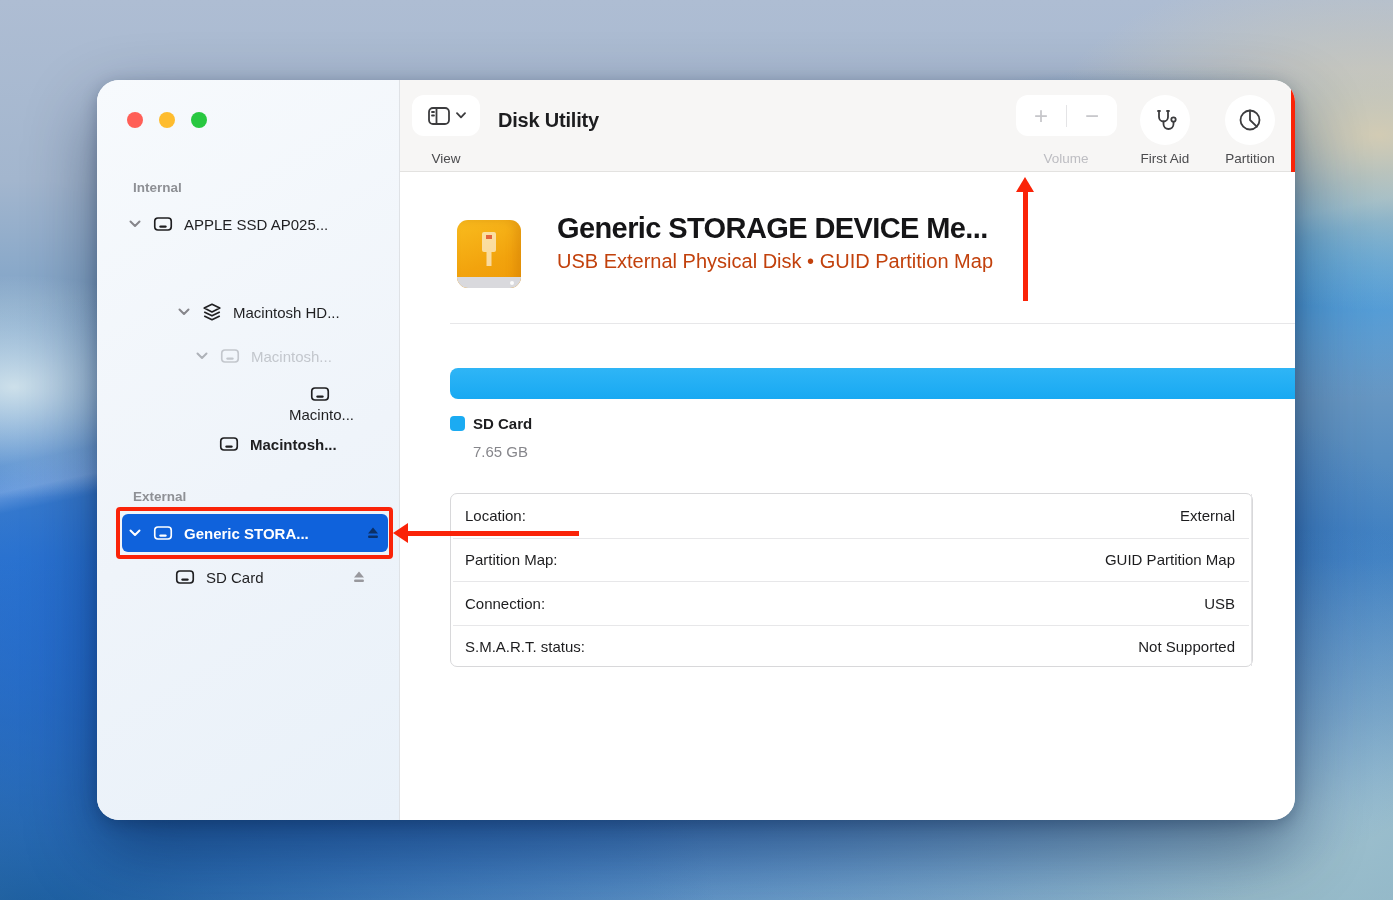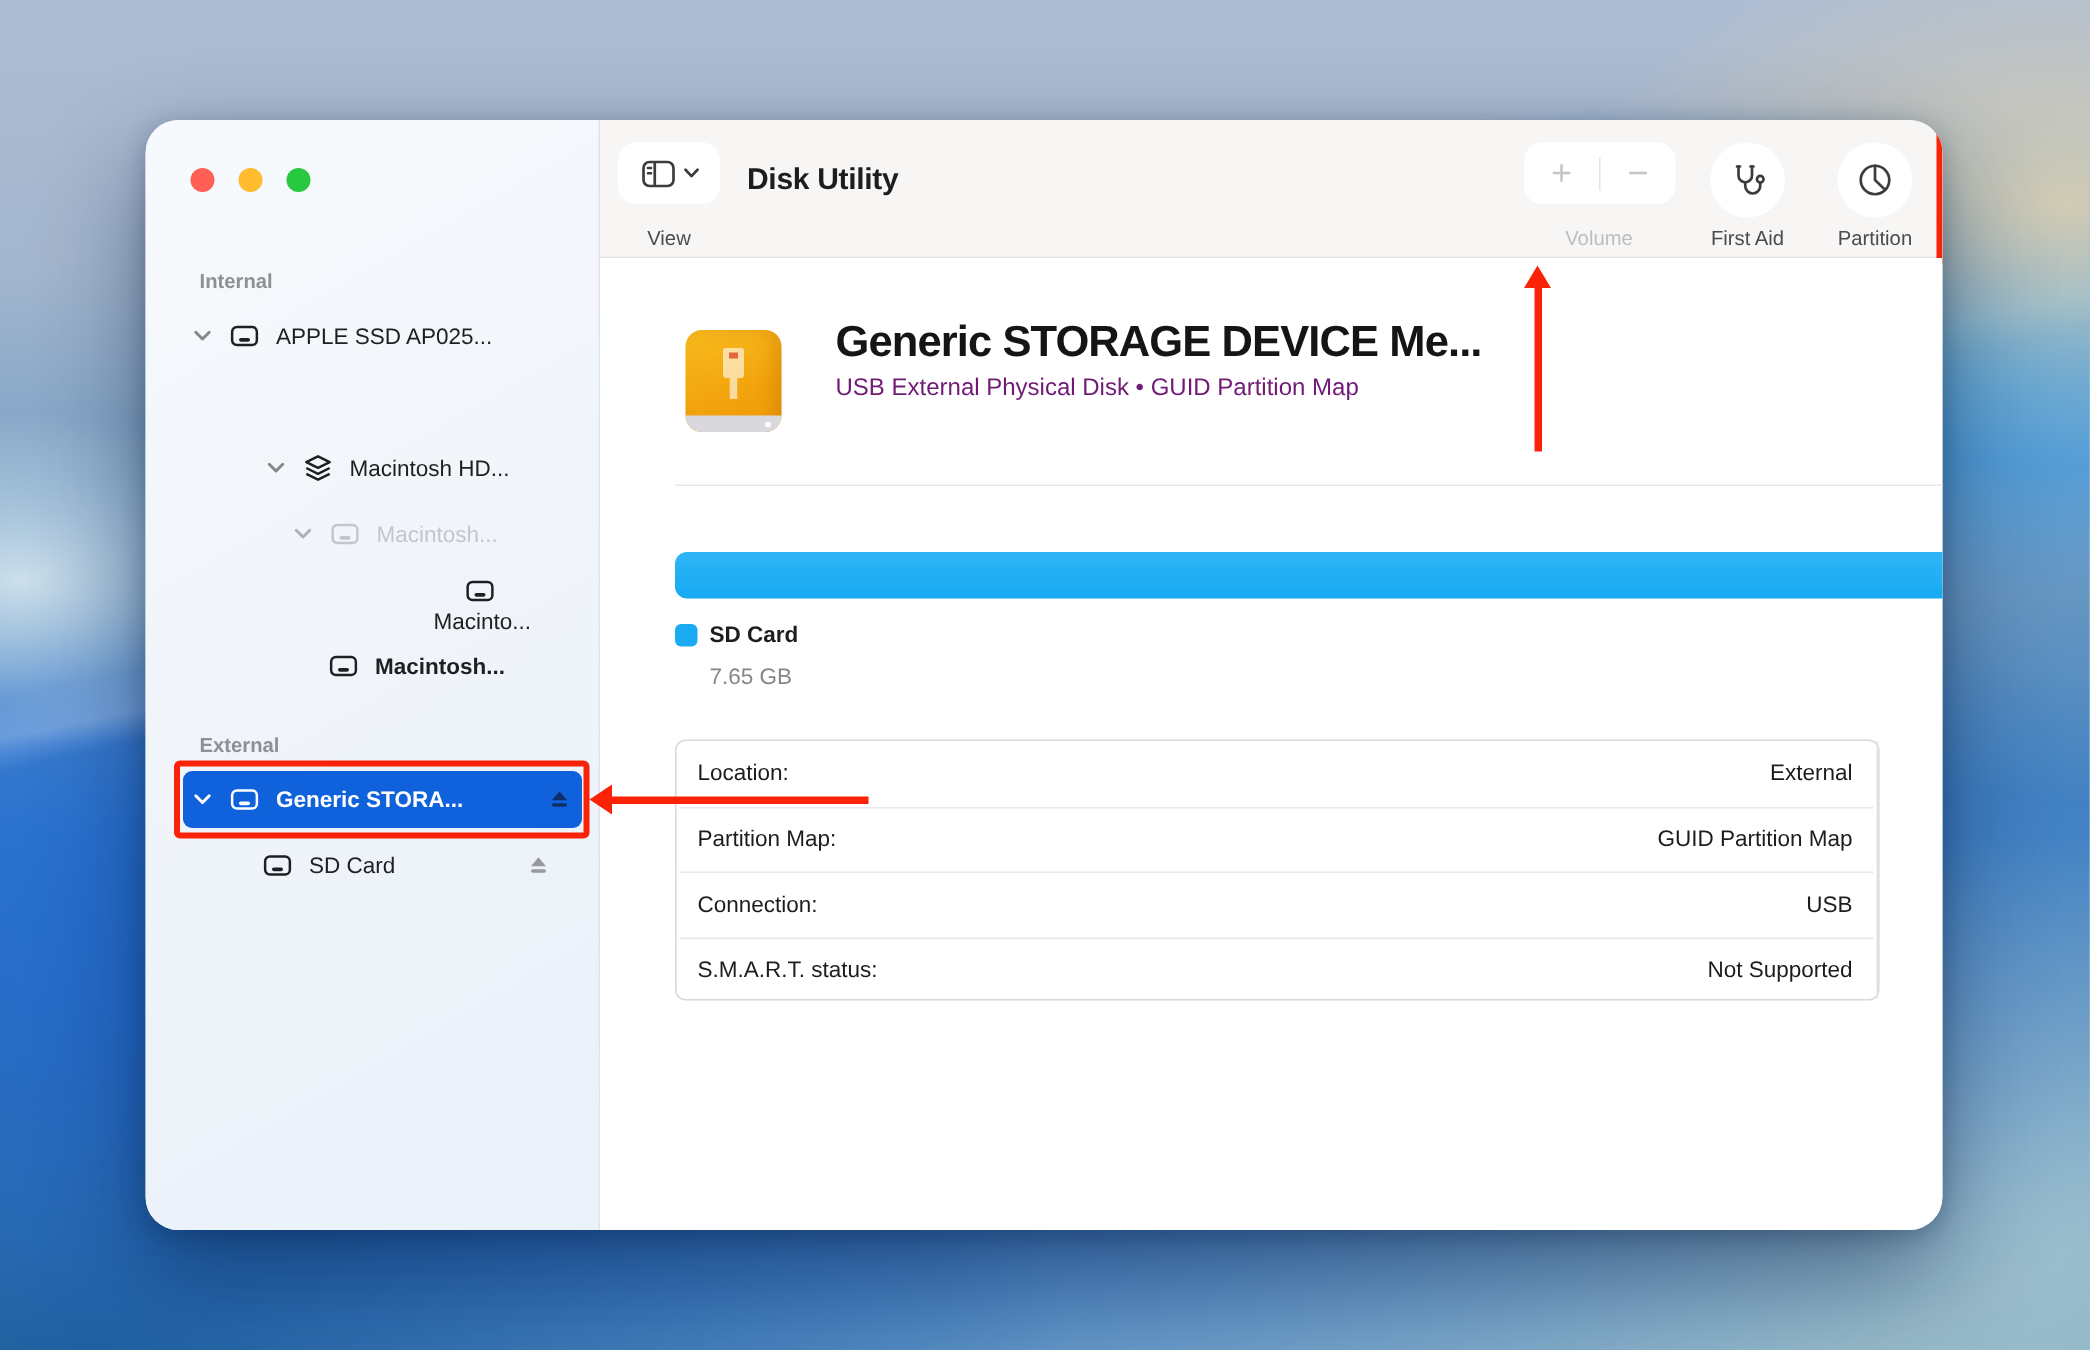--- a/index.html
+++ b/index.html
@@ -70,21 +70,21 @@
 
   .dev-icon { position:absolute; left:57px; top:48px; width:64px; height:68px; border-radius:11px;
     background:linear-gradient(160deg,#f9bc1e 0%,#f2a30d 60%,#ef9a08 100%); box-shadow:inset -6px 0 10px rgba(180,90,0,.25); }
   .dev-icon .strip { position:absolute; left:0; bottom:0; width:100%; height:11px; background:#d9d9dd; border-radius:0 0 11px 11px; }
   .dev-icon .dot { position:absolute; right:7px; bottom:3.5px; width:4px; height:4px; border-radius:50%; background:#fcfcfc; }
   .dev-icon .usb { position:absolute; left:50%; top:12px; transform:translateX(-50%); width:14px; height:20px; border-radius:2px; background:rgba(255,255,255,.6); }
   .dev-icon .usb:after { content:""; position:absolute; left:50%; top:20px; transform:translateX(-50%); width:5px; height:14px; background:rgba(255,255,255,.6); }
   .dev-icon .usb:before { content:""; position:absolute; left:50%; top:3px; transform:translateX(-50%); width:6px; height:4px; background:rgba(220,60,30,.75); }
 
   .dev-title { position:absolute; left:157px; top:40px; font-size:29px; font-weight:700; color:#151517; letter-spacing:-.6px; white-space:nowrap; }
-  .dev-sub { position:absolute; left:157px; top:78px; font-size:16px; color:#701a75; }
+  .dev-sub { position:absolute; left:157px; top:78px; font-size:20px; color:#c2410c; }
 
   .hdiv { position:absolute; left:50px; top:151px; width:1103px; height:1px; background:#e7e7e9; }
 
   .part-bar { position:absolute; left:50px; top:196px; width:1094px; height:31px; border-radius:8px;
     background:linear-gradient(180deg,#2fb5f6 0%,#18a9f2 100%); }
   .legend-sq { position:absolute; left:50px; top:244px; width:15px; height:15px; border-radius:4px; background:#1babf2; }
   .legend-name { position:absolute; left:73px; top:243px; font-size:15px; font-weight:700; color:#1d1d1f; }
   .legend-size { position:absolute; left:73px; top:271px; font-size:15px; color:#86868b; }
 
   .info-panel { position:absolute; left:50px; top:321px; width:803px; height:174px; border:1px solid #d8d8da; border-radius:7px; display:flex; }

